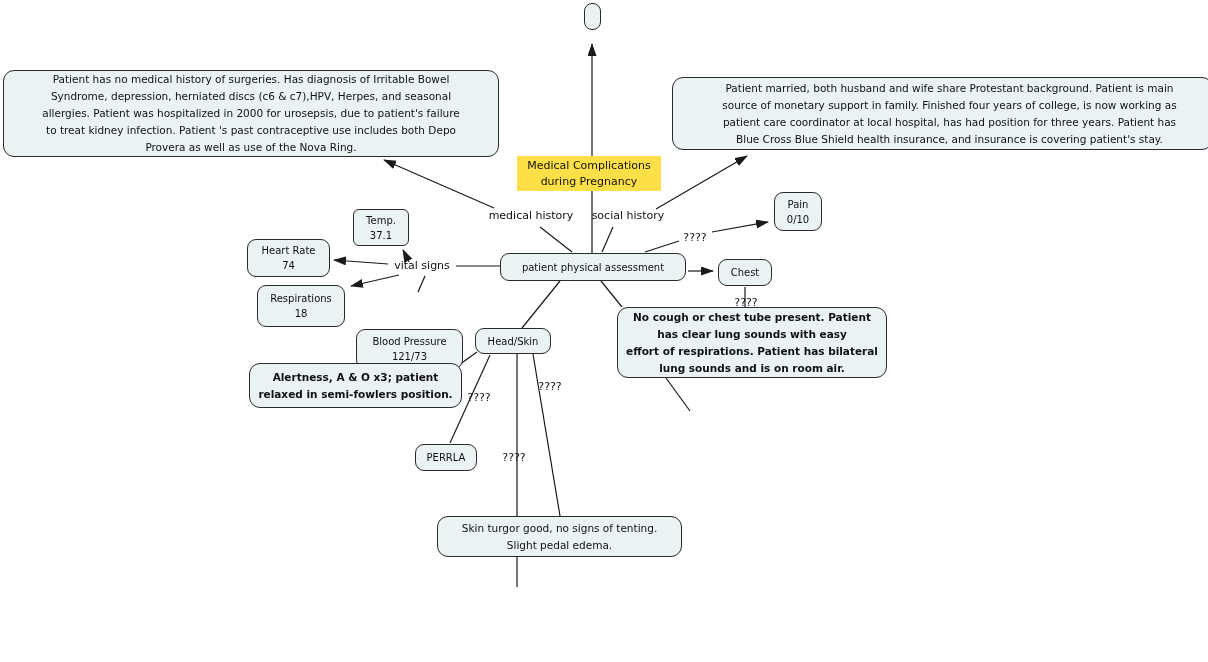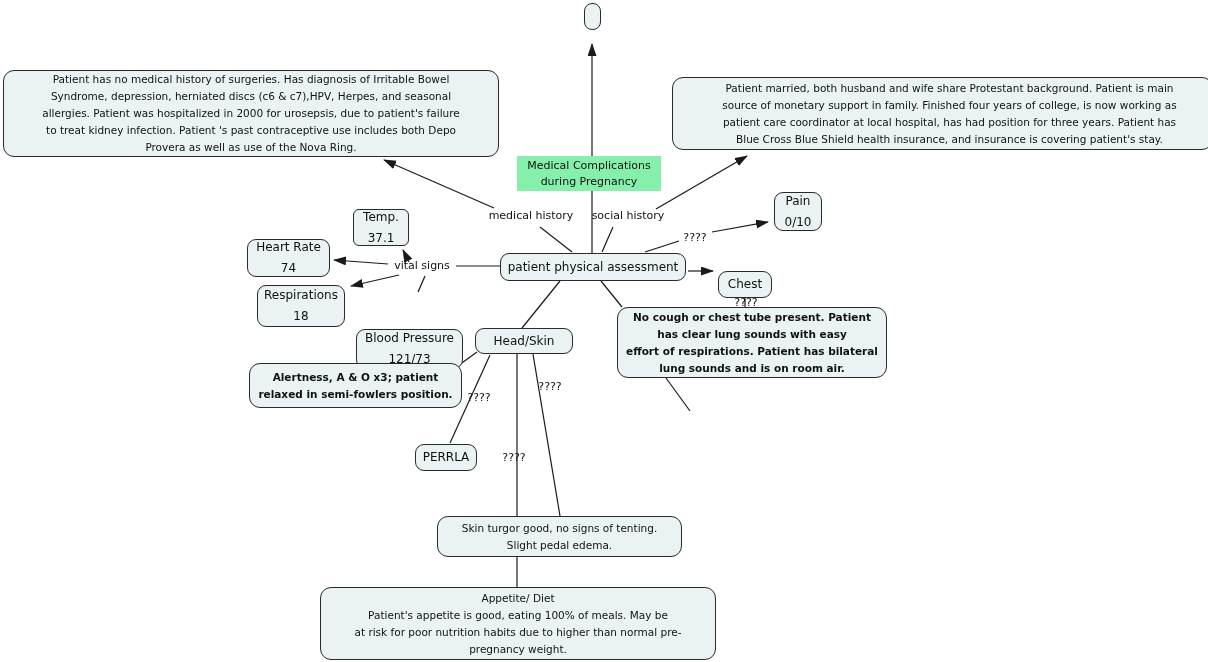--- a/index.html
+++ b/index.html
@@ -19,31 +19,31 @@
   }
   svg.wires{position:absolute;left:0;top:0;z-index:1;}
   .link-label{
     position:absolute;z-index:2;
     display:flex;align-items:center;justify-content:center;
     text-align:center;
     font-size:11px;line-height:16px;
     white-space:pre;
     color:var(--text);
   }
-  .link-label.masked{background:#86efac;}
+  .link-label.masked{background:#fde047;}
   .node{
     position:absolute;z-index:3;
     box-sizing:border-box;
     display:flex;align-items:center;justify-content:center;
     text-align:center;
     background:var(--node-fill);
     border:1.2px solid var(--node-border);
     border-radius:10px;
     white-space:pre;
-    font-size:12px;line-height:21px;
+    font-size:10px;line-height:15px;
     color:var(--text);
   }
   .node.lg{font-size:10.5px;line-height:17px;border-radius:11px;}
   .node.pill{border-radius:9px;}
 </style>
 </head>
 <body>
 
 <div class="canvas">
 
@@ -121,36 +121,32 @@
 
   <div class="node pill" style="left:257px;top:285px;width:88px;height:42px;">Respirations
 18</div>
 
   <div class="node pill" style="left:356px;top:293px;width:107px;height:40px;margin-top:36px;">Blood Pressure
 121/73</div>
 
   <div class="node pill" style="left:774px;top:192px;width:48px;height:39px;">Pain
 0/10</div>
 
-  <div class="node pill" style="left:718px;top:259px;width:54px;height:27px;margin-top:12px;">Chest</div>
+  <div class="node pill" style="left:718px;top:259px;width:54px;height:27px;">Chest</div>
 
   <div class="node lg" style="left:617px;top:307px;width:270px;height:71px;font-weight:bold;">No cough or chest tube present. Patient
 has clear lung sounds with easy
 effort of respirations. Patient has bilateral
 lung sounds and is on room air.</div>
 
 
-  <div class="node pill" style="left:475px;top:328px;width:98px;height:26px;">Head/Skin</div>
+  <div class="node pill" style="left:475px;top:328px;width:76px;height:26px;">Head/Skin</div>
 
   <div class="node lg" style="left:249px;top:363px;width:213px;height:45px;font-weight:bold;">Alertness, A &amp; O x3; patient
 relaxed in semi-fowlers position.</div>
 
   <div class="node pill" style="left:415px;top:444px;width:62px;height:27px;">PERRLA</div>
 
   <div class="node lg" style="left:437px;top:516px;width:245px;height:41px;">Skin turgor good, no signs of tenting.
 Slight pedal edema.</div>
 
-  <div class="node lg" style="left:320px;top:587px;width:396px;height:73px;">Appetite/ Diet
-Patient's appetite is good, eating 100% of meals. May be
-at risk for poor nutrition habits due to higher than normal pre-
-pregnancy weight.</div>
 
 </div>
 
 </body></html>

